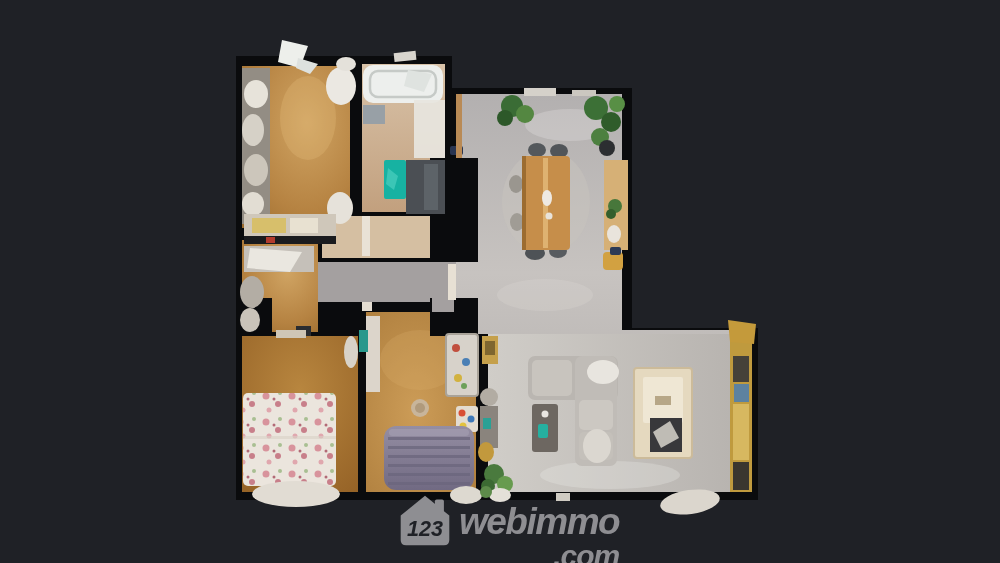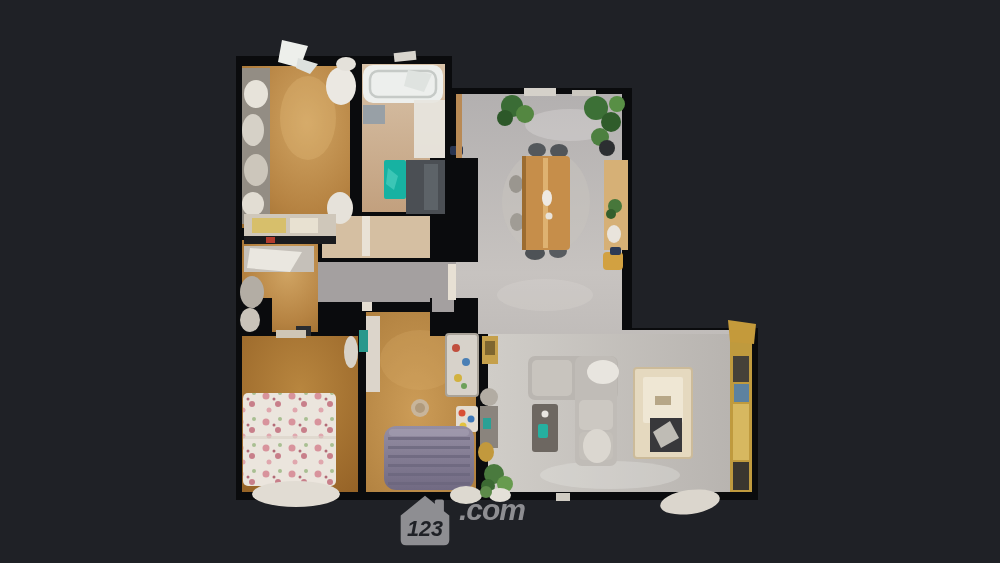--- a/index.html
+++ b/index.html
@@ -216,16 +216,17 @@
       </g>
   </svg>
 
   <div class="logo" style="color: rgb(142, 142, 146);">
     <svg class="logo-house" viewBox="0 0 60 58">
       <rect x="41" y="5" width="10" height="15" rx="2" fill="currentColor"></rect>
       <path d="M30 1 L3 23 L3 50 Q3 56 9 56 L51 56 Q57 56 57 50 L57 23 Z" fill="currentColor"></path>
       <text x="30" y="46" text-anchor="middle" class="logo-num">123</text>
     </svg>
     <div class="logo-words">
+      <div class="logo-brand">webimmo</div>
       <div class="logo-tld">.com</div>
     </div>
   </div>
 </div>
 
 </body></html>

